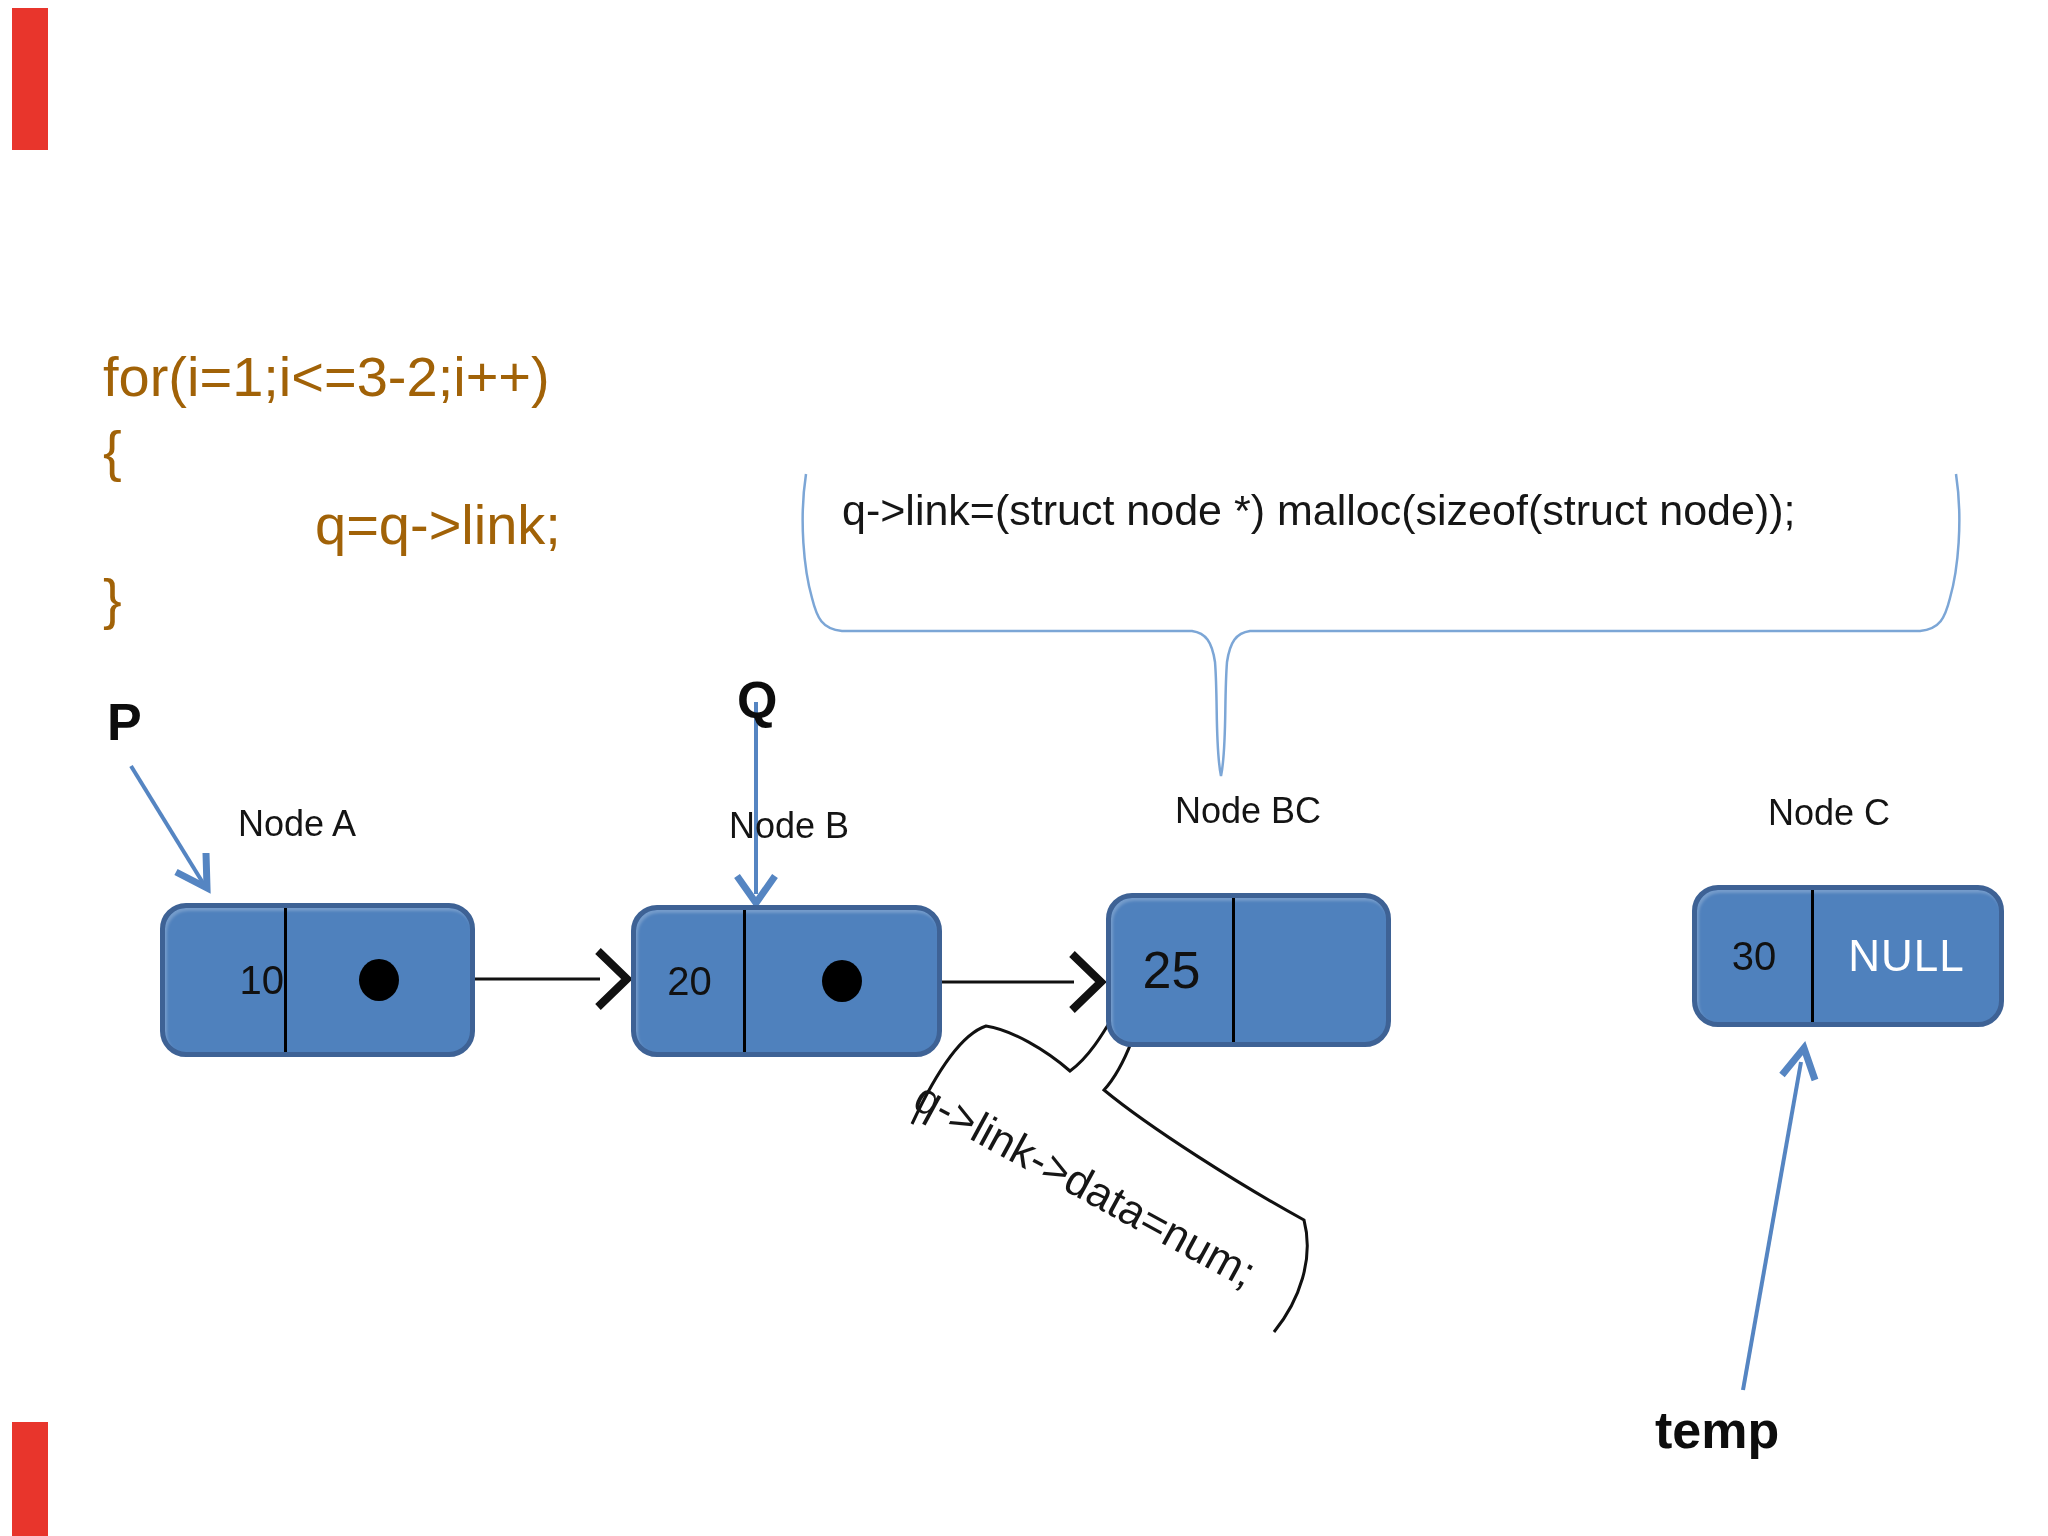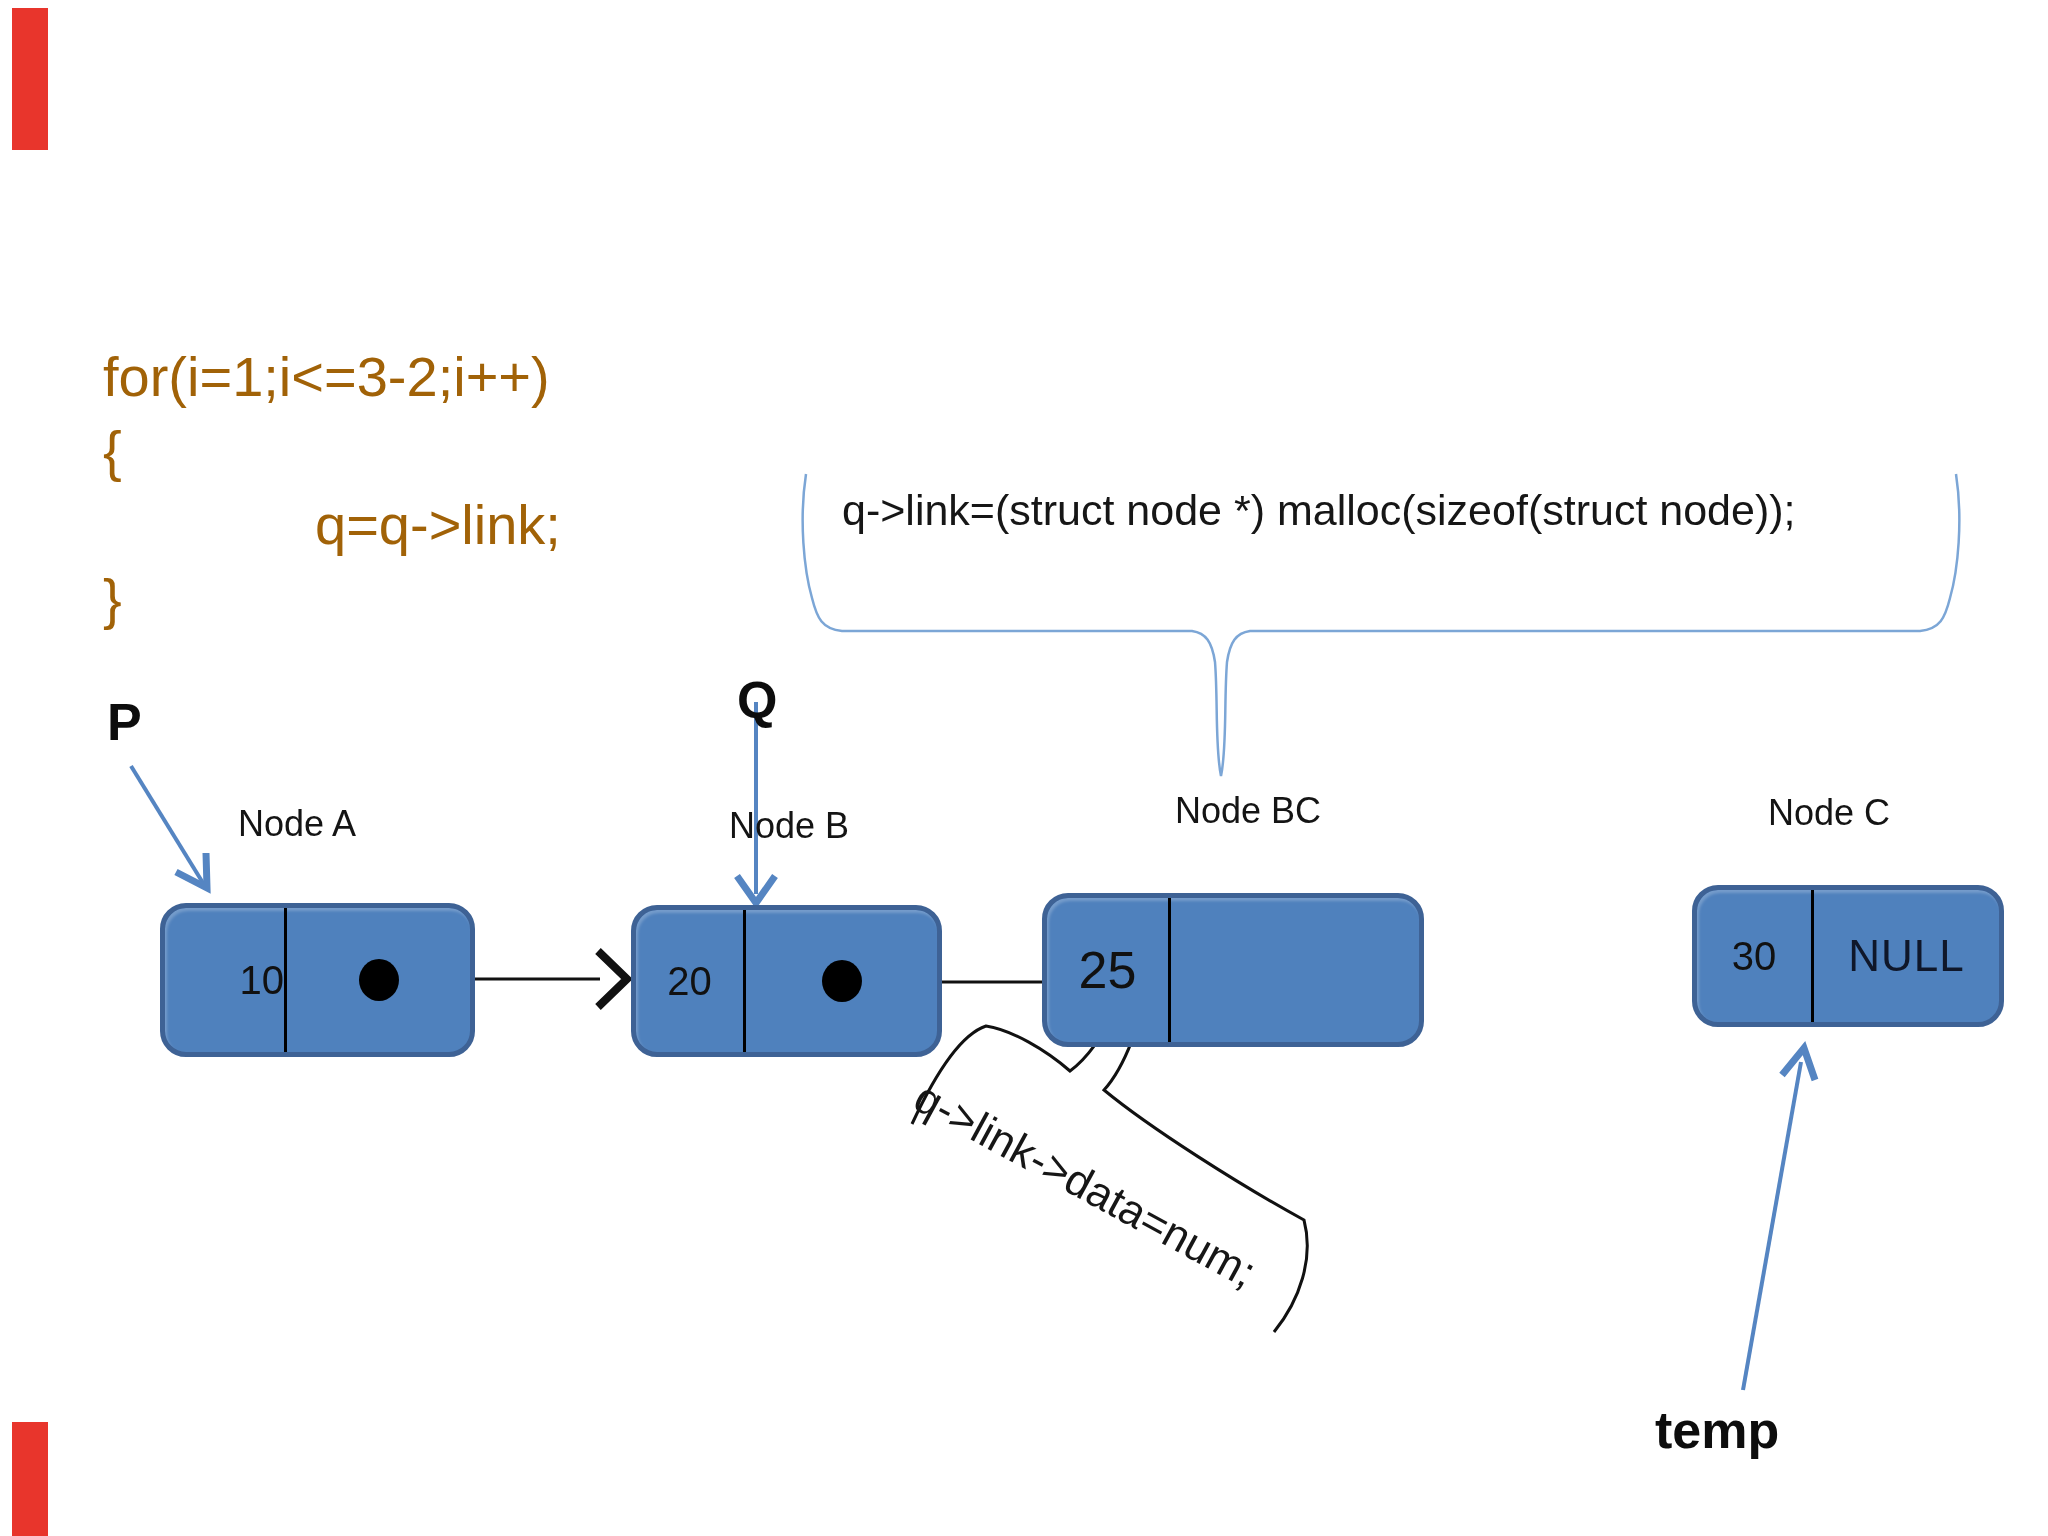--- a/index.html
+++ b/index.html
@@ -19,21 +19,21 @@
     background:#4f81bd;border:5px solid #3e6295;border-radius:26px;
     display:flex;box-shadow:inset 2px 3px 3px rgba(255,255,255,0.22);
   }
   .node-cell-data{
     box-sizing:border-box;height:100%;display:flex;align-items:center;justify-content:center;
     border-right:3px solid #000;
   }
   .node-cell-link{flex:1;display:flex;align-items:center;justify-content:center;}
   .cell-value{font-size:40px;color:#111;}
   .cell-value-big{font-size:52px;color:#111;}
-  .cell-null{font-size:44px;color:#0f172a;letter-spacing:1px;}
+  .cell-null{font-size:44px;color:#ffffff;letter-spacing:1px;}
   .ptr-dot{width:40px;height:42px;background:#000;border-radius:50%;}
   .rot-note{
     font-size:44px;white-space:nowrap;color:#161616;
     transform:rotate(28.5deg);transform-origin:0 0;
   }
 </style>
 </head>
 <body>
 
 <div id="canvas">
@@ -98,21 +98,21 @@
 
   <div class="node-box" style="left:631px;top:905px;width:311px;height:152px;">
     <div class="node-cell-data" style="width:110px;">
       <span class="cell-value">20</span>
     </div>
     <div class="node-cell-link">
       <span class="ptr-dot"></span>
     </div>
   </div>
 
-  <div class="node-box" style="left:1042px;top:893px;width:382px;height:154px;">
+  <div class="node-box" style="left:1106px;top:893px;width:285px;height:154px;">
     <div class="node-cell-data" style="width:124px;">
       <span class="cell-value-big">25</span>
     </div>
     <div class="node-cell-link"></div>
   </div>
 
   <div class="node-box" style="left:1692px;top:885px;width:312px;height:142px;">
     <div class="node-cell-data" style="width:117px;">
       <span class="cell-value">30</span>
     </div>

